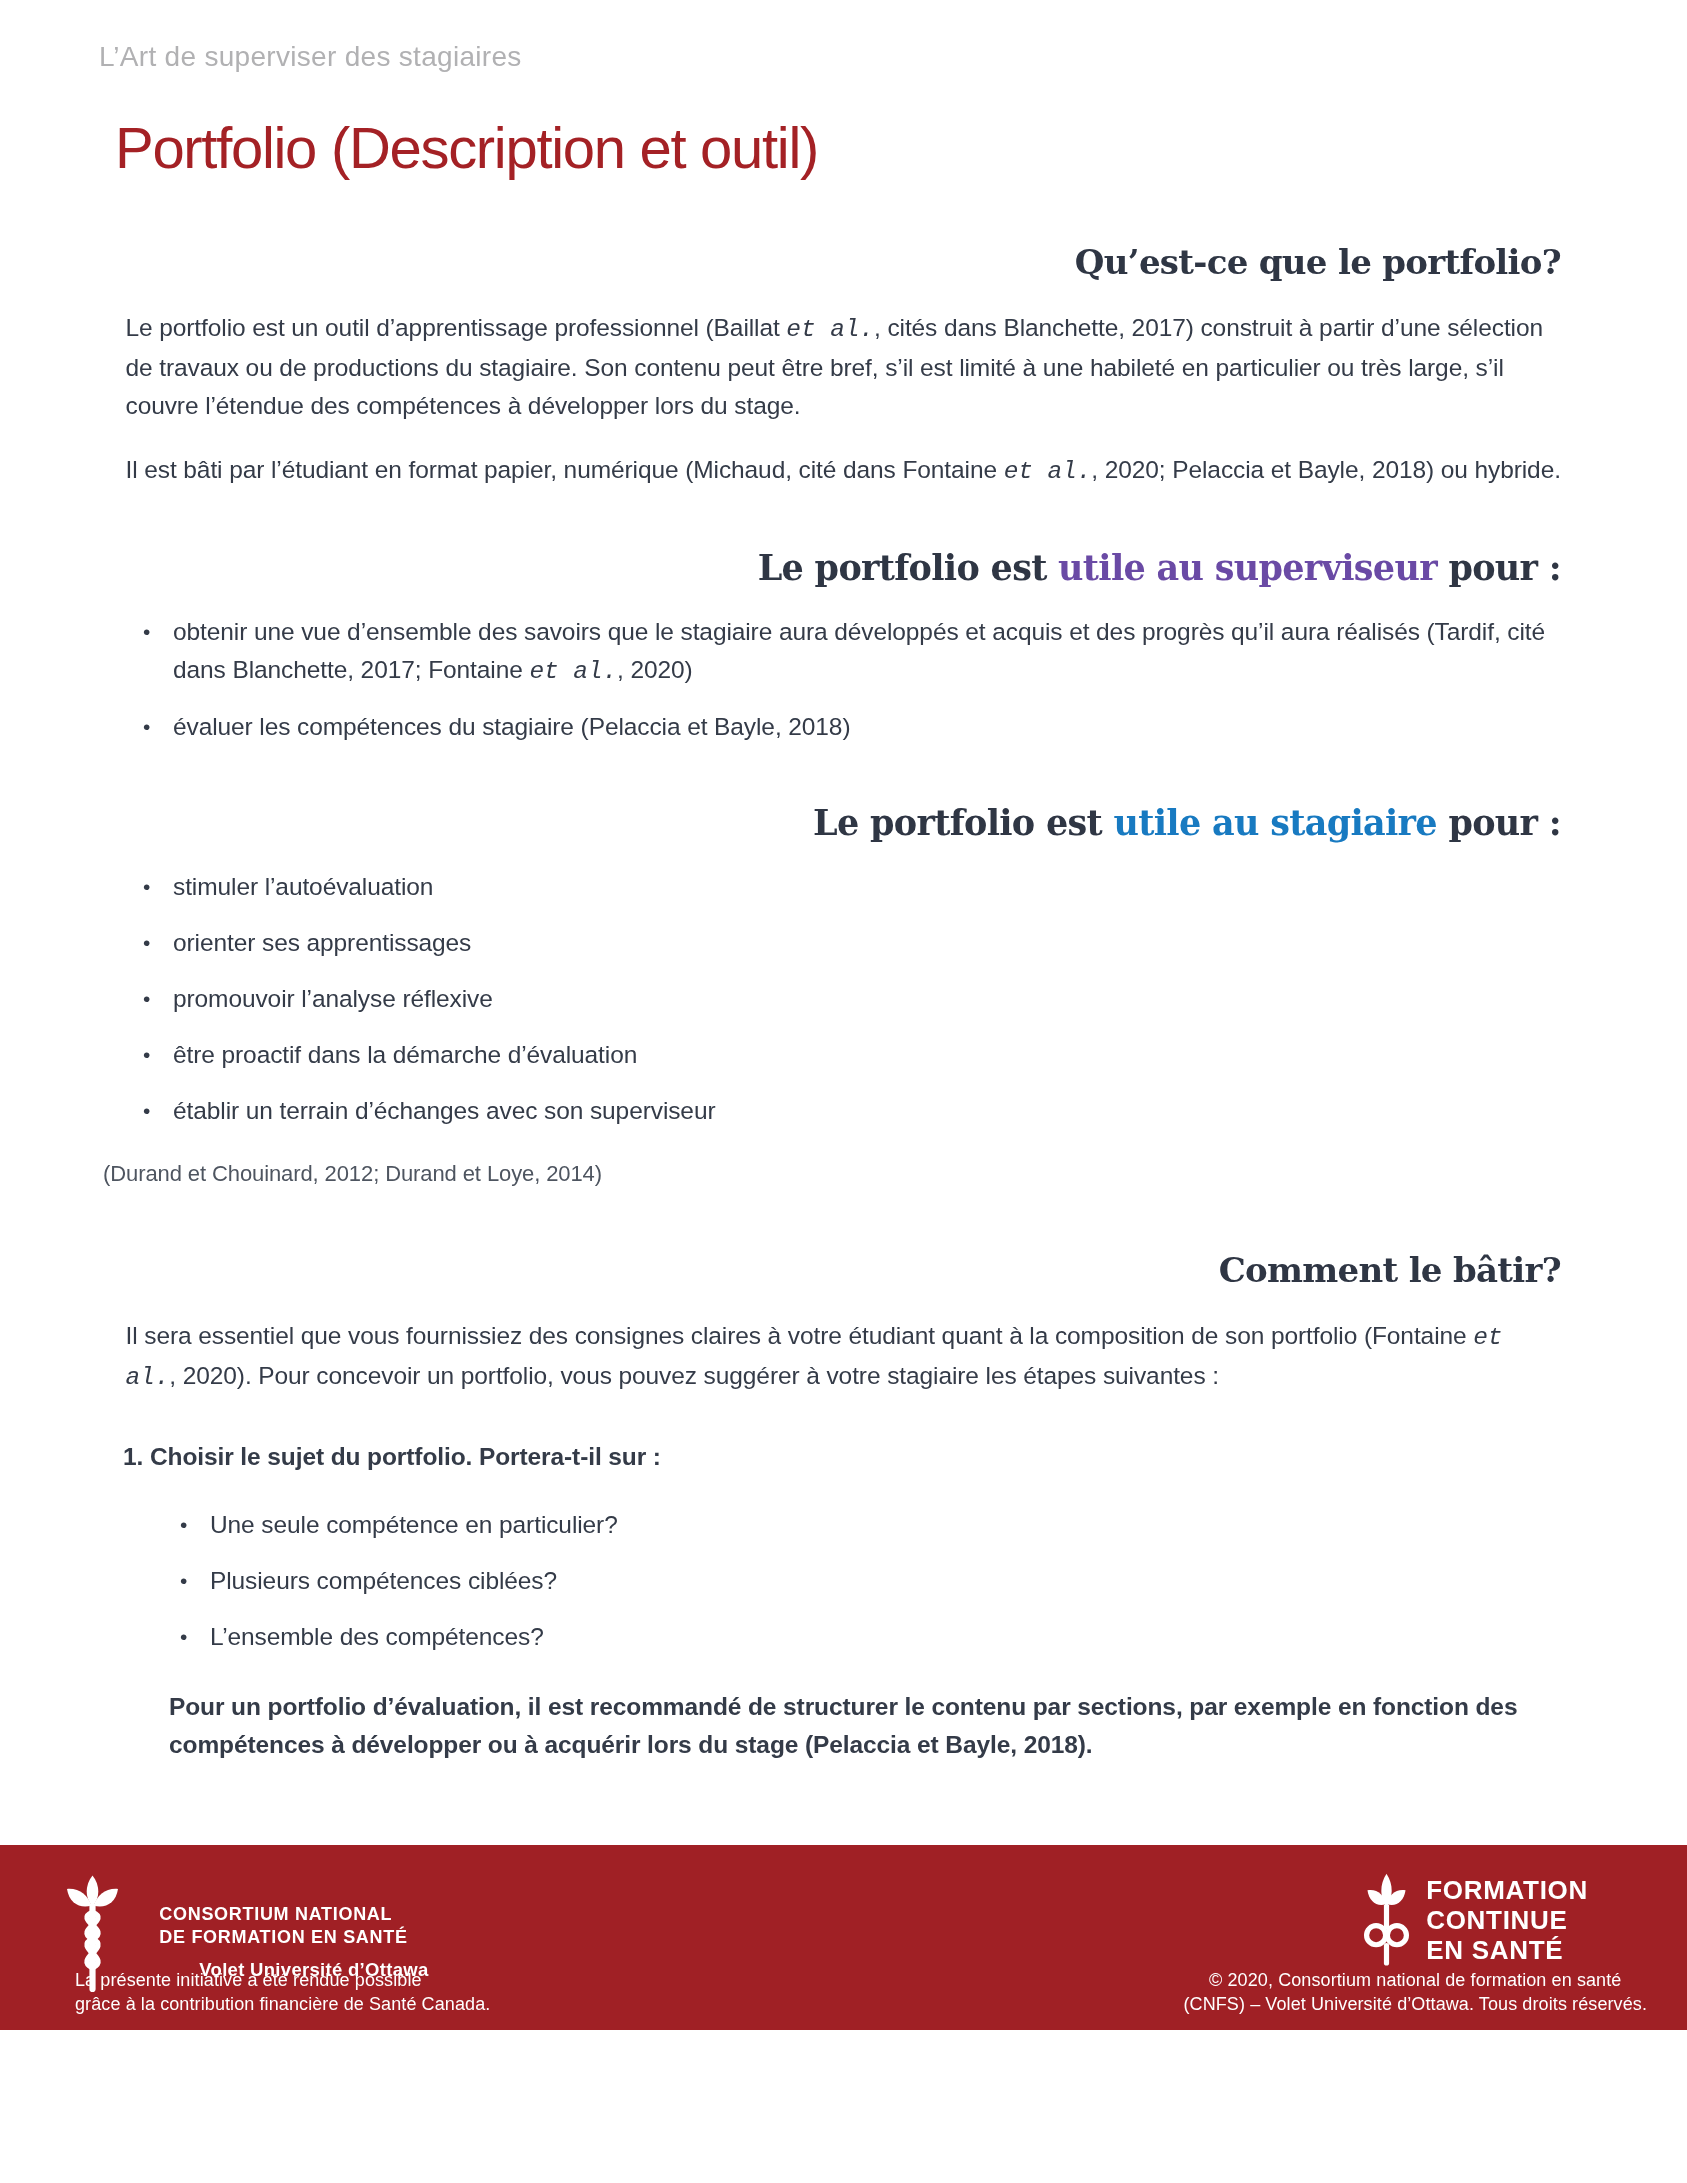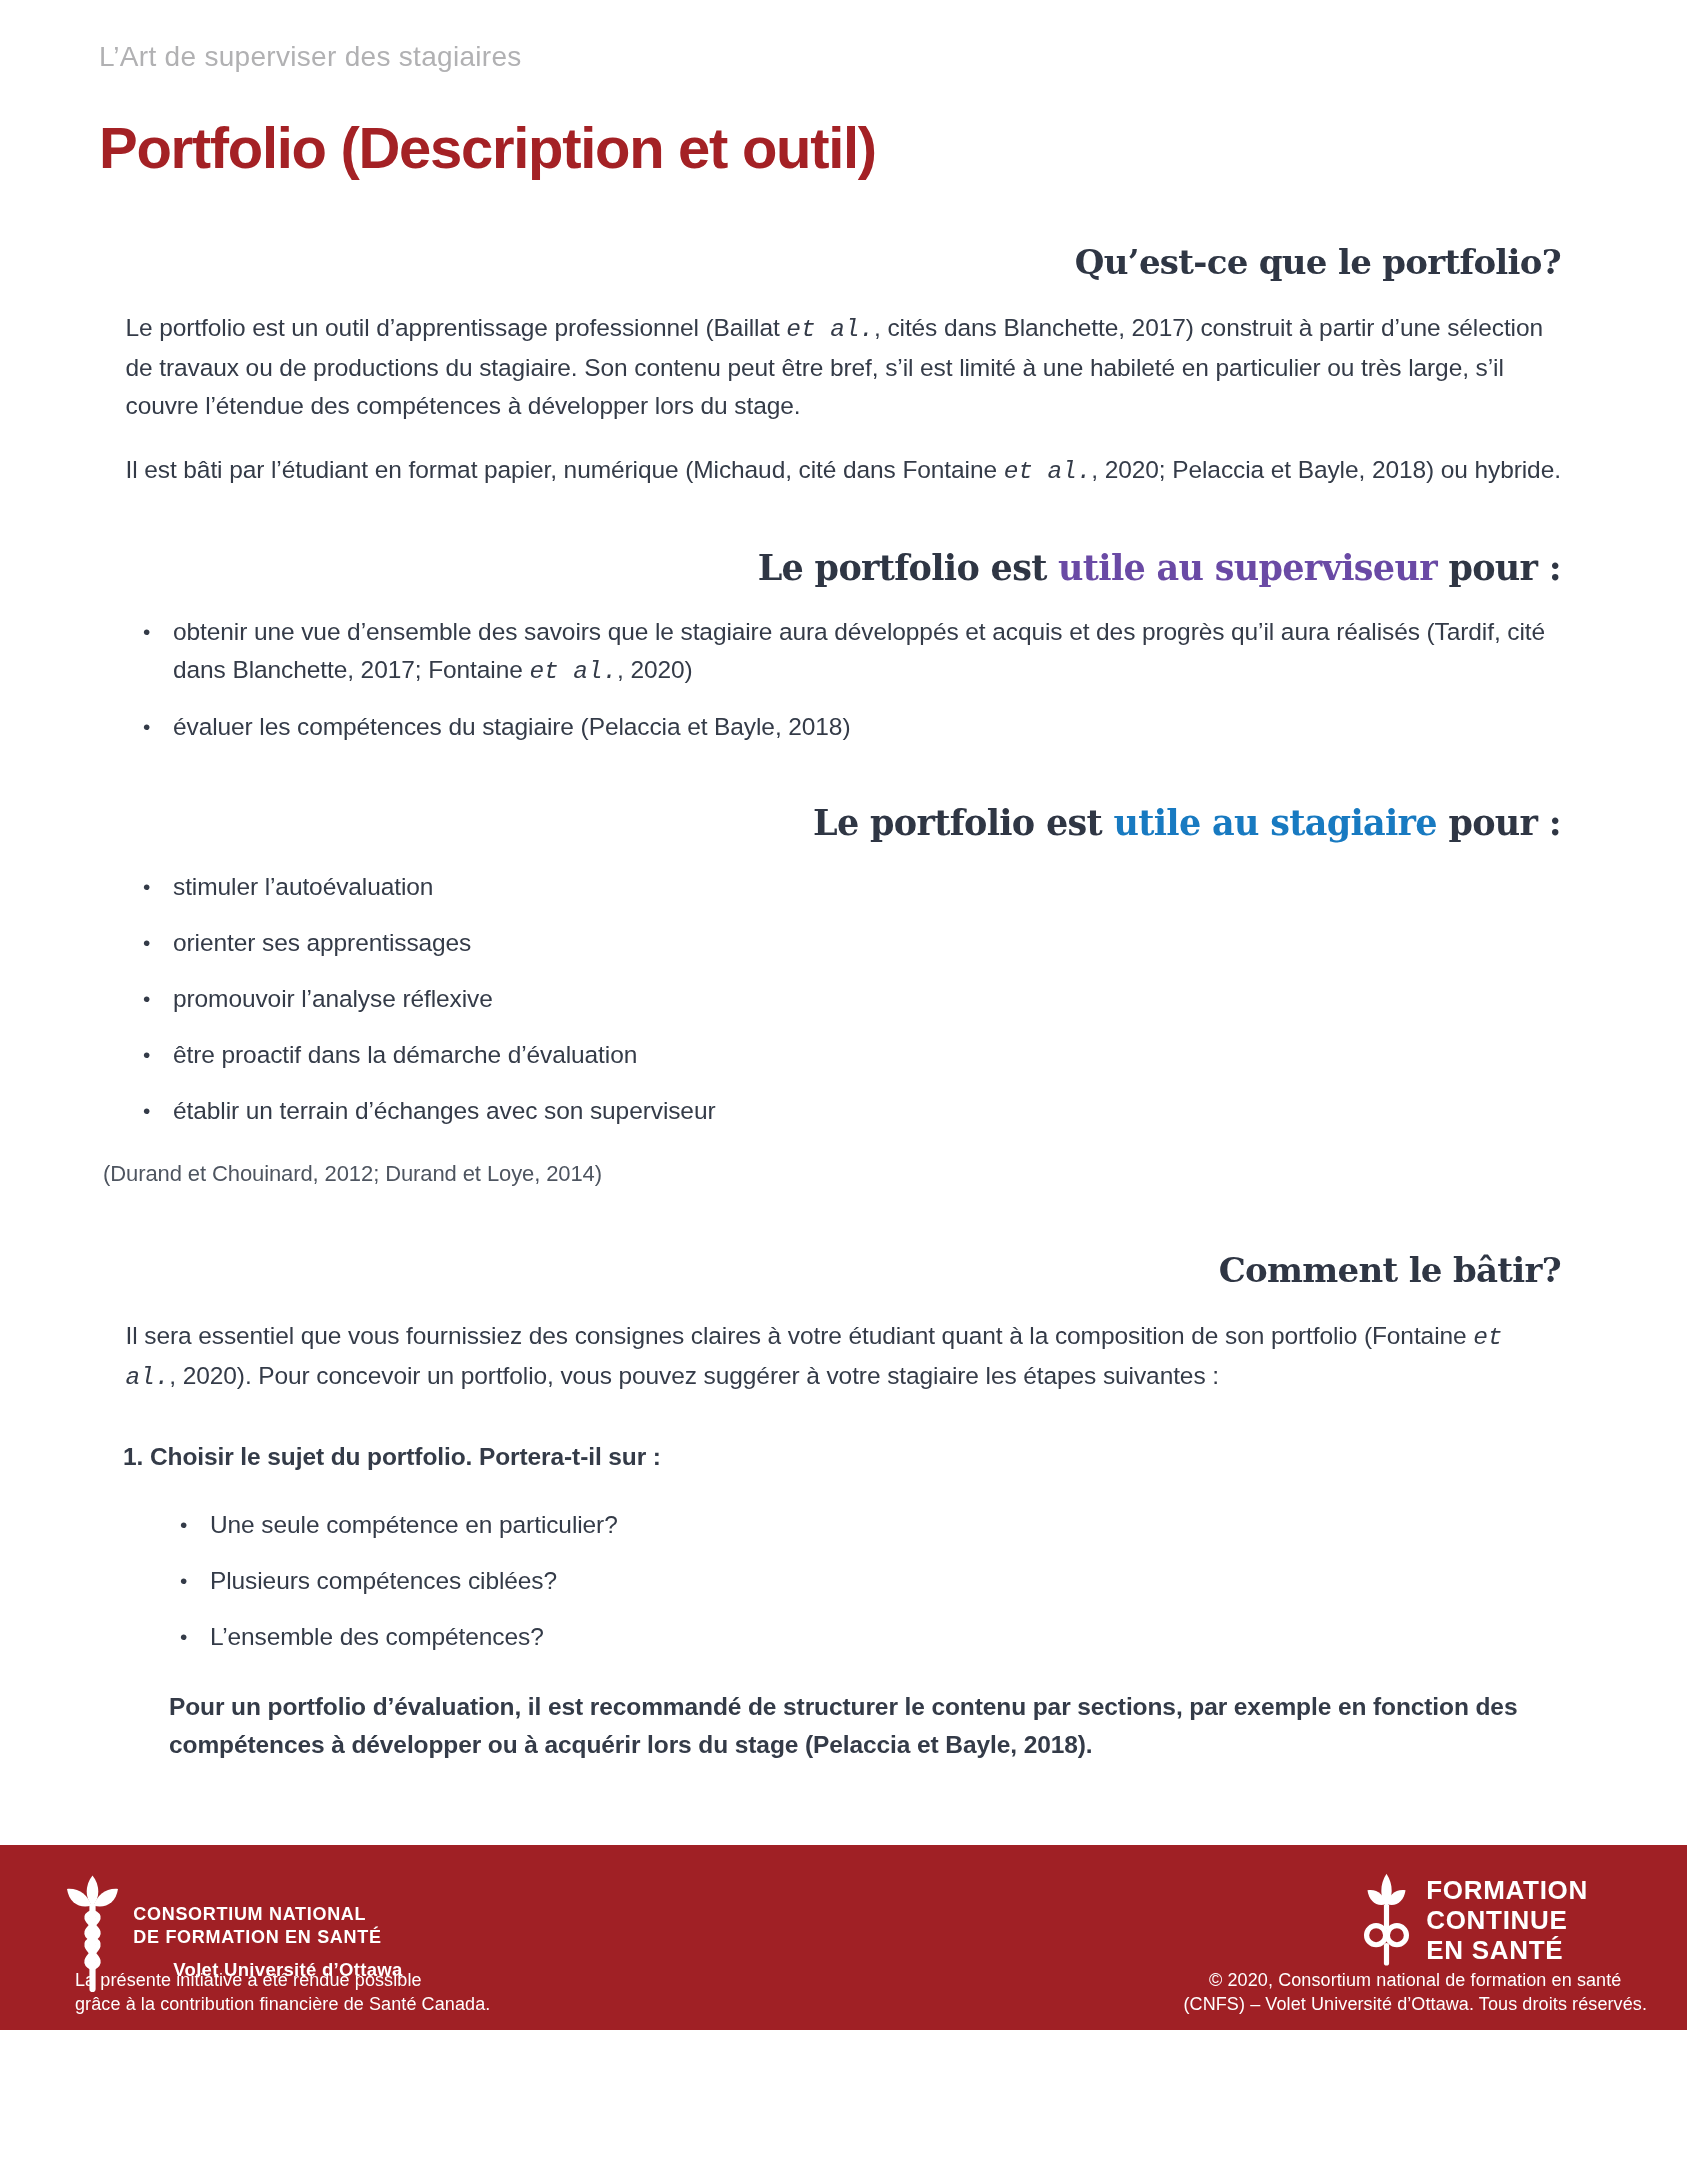--- a/index.html
+++ b/index.html
@@ -25,23 +25,23 @@
   }
   .content{padding:0 126px 0 99px;}
 
   .kicker{
     margin:0;padding-top:40px;
     font-size:28px;line-height:1.2;
     color:var(--kicker-gray);
     letter-spacing:0.3px;
   }
   .doc-title{
-    margin:42px 0 0;
+    margin:42px 16px 0;
     font-size:58px;line-height:1.12;
-    font-weight:700;
+    font-weight:400;
     letter-spacing:-1.3px;
     color:var(--accent-red);
     white-space:nowrap;
   }
   .h-serif{
     font-family:"DejaVu Serif", serif;
     font-weight:700;
     color:var(--heading-dark);
     letter-spacing:-0.7px;
     white-space:nowrap;
@@ -90,21 +90,21 @@
   }
 
   .footer{
     position:absolute;left:0;right:0;bottom:0;
     height:185px;
     background:var(--band-red);
     color:var(--white);
   }
   .lockup-left{
     position:absolute;left:57px;top:29px;
-    display:flex;align-items:center;
+    display:flex;align-items:center;gap:26px;
   }
   .lockup-left .org-block{margin-left:5.3px;margin-top:12px;}
   .org-line{
     font-weight:700;font-size:18px;line-height:22.5px;
     letter-spacing:0.7px;
   }
   .org-sub{
     font-weight:700;font-size:18.5px;line-height:20px;
     margin-top:12px;letter-spacing:0.3px;margin-left:40px;
   }

